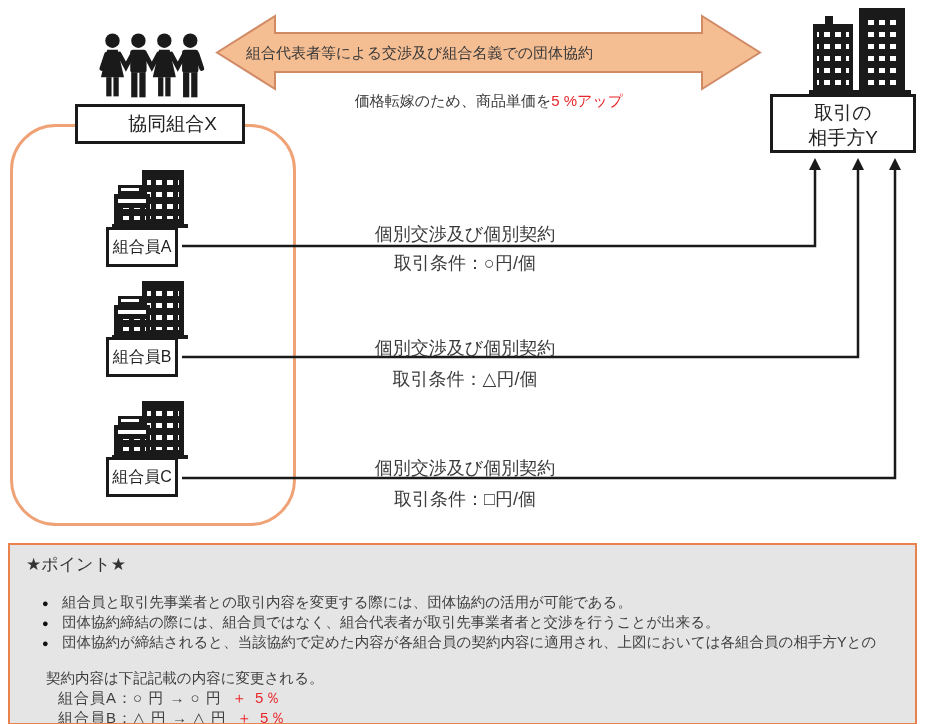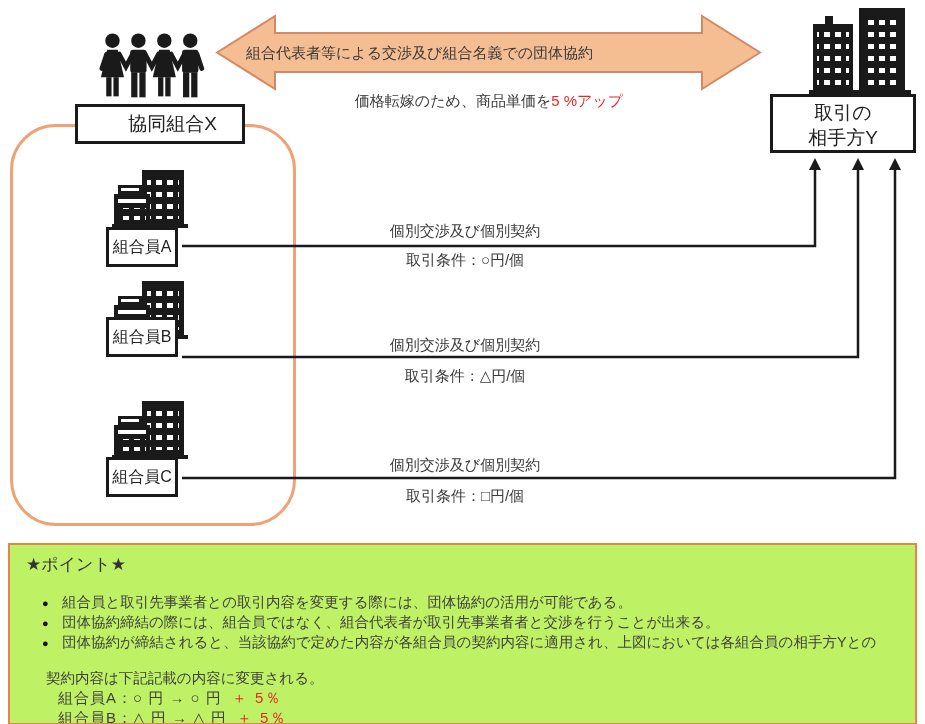--- a/index.html
+++ b/index.html
@@ -18,34 +18,34 @@
   .bigarrow{fill:var(--arrow_fill,#f5bd92);stroke:var(--arrow_stroke,#d08b66);stroke-width:2;}
   .connector{fill:none;stroke:var(--ink,#1a1a1a);stroke-width:2.5;}
   .arrowhead{fill:var(--ink,#1a1a1a);}
   .icon{fill:var(--ink,#1a1a1a);}
   .arm{stroke:var(--ink,#1a1a1a);stroke-width:5;stroke-linecap:round;fill:none;}
   
   .box{background:#fff;border:3px solid var(--ink,#1a1a1a);text-align:center;color:#222;}
   .union-box{left:75px;top:104px;width:139px;height:34px;line-height:34px;font-size:19px;padding-left:25px;}
   .partner-box{left:770px;top:94px;width:140px;height:50px;font-size:19px;line-height:1.32;padding-top:3px;}
   .member-box{width:66px;height:34px;line-height:34px;font-size:16px;left:106px;}
-  .member-a{top:227px;} .member-b{top:317px;} .member-c{top:457px;}
+  .member-a{top:227px;} .member-b{top:337px;} .member-c{top:457px;}
   
   .arrow-label{left:246px;top:44px;width:486px;text-align:left;font-size:15px;color:#3a3a3a;}
   .caption{left:246px;top:92px;width:486px;text-align:center;font-size:15px;color:#3a3a3a;}
   .red{color:var(--red,#e8252a);}
   
-  .linklabel{width:370px;left:280px;text-align:center;font-size:15px;color:#3b3b3b;}
+  .linklabel{width:370px;left:280px;text-align:center;font-size:18px;color:#3b3b3b;}
   .nego-a{top:222px;} .cond-a{top:251px;}
   .nego-b{top:336px;} .cond-b{top:367px;}
   .nego-c{top:456px;} .cond-c{top:487px;}
   
   .points{
     left:8px;top:543px;width:877px;height:164px;
-    border:2px solid var(--accent_orange,#e8834e);background:#bef264;
+    border:2px solid var(--accent_orange,#e8834e);background:#e5e5e5;
     padding:6px 14px 8px 14px;overflow:hidden;
   }
   .points-title{font-size:17px;color:#333;margin:2px 0 4px 2px;}
   .points ul{list-style:none;margin:16px;padding:0;}
   .points li{
     font-size:14.5px;line-height:20px;white-space:nowrap;color:#3f3f3f;
     padding-left:22px;position:relative;
   }
   .points li::before{content:"●";position:absolute;left:2px;font-size:11px;top:1px;color:#111;}
   .continuation{font-size:14.5px;line-height:20px;padding-left:22px;white-space:nowrap;}

